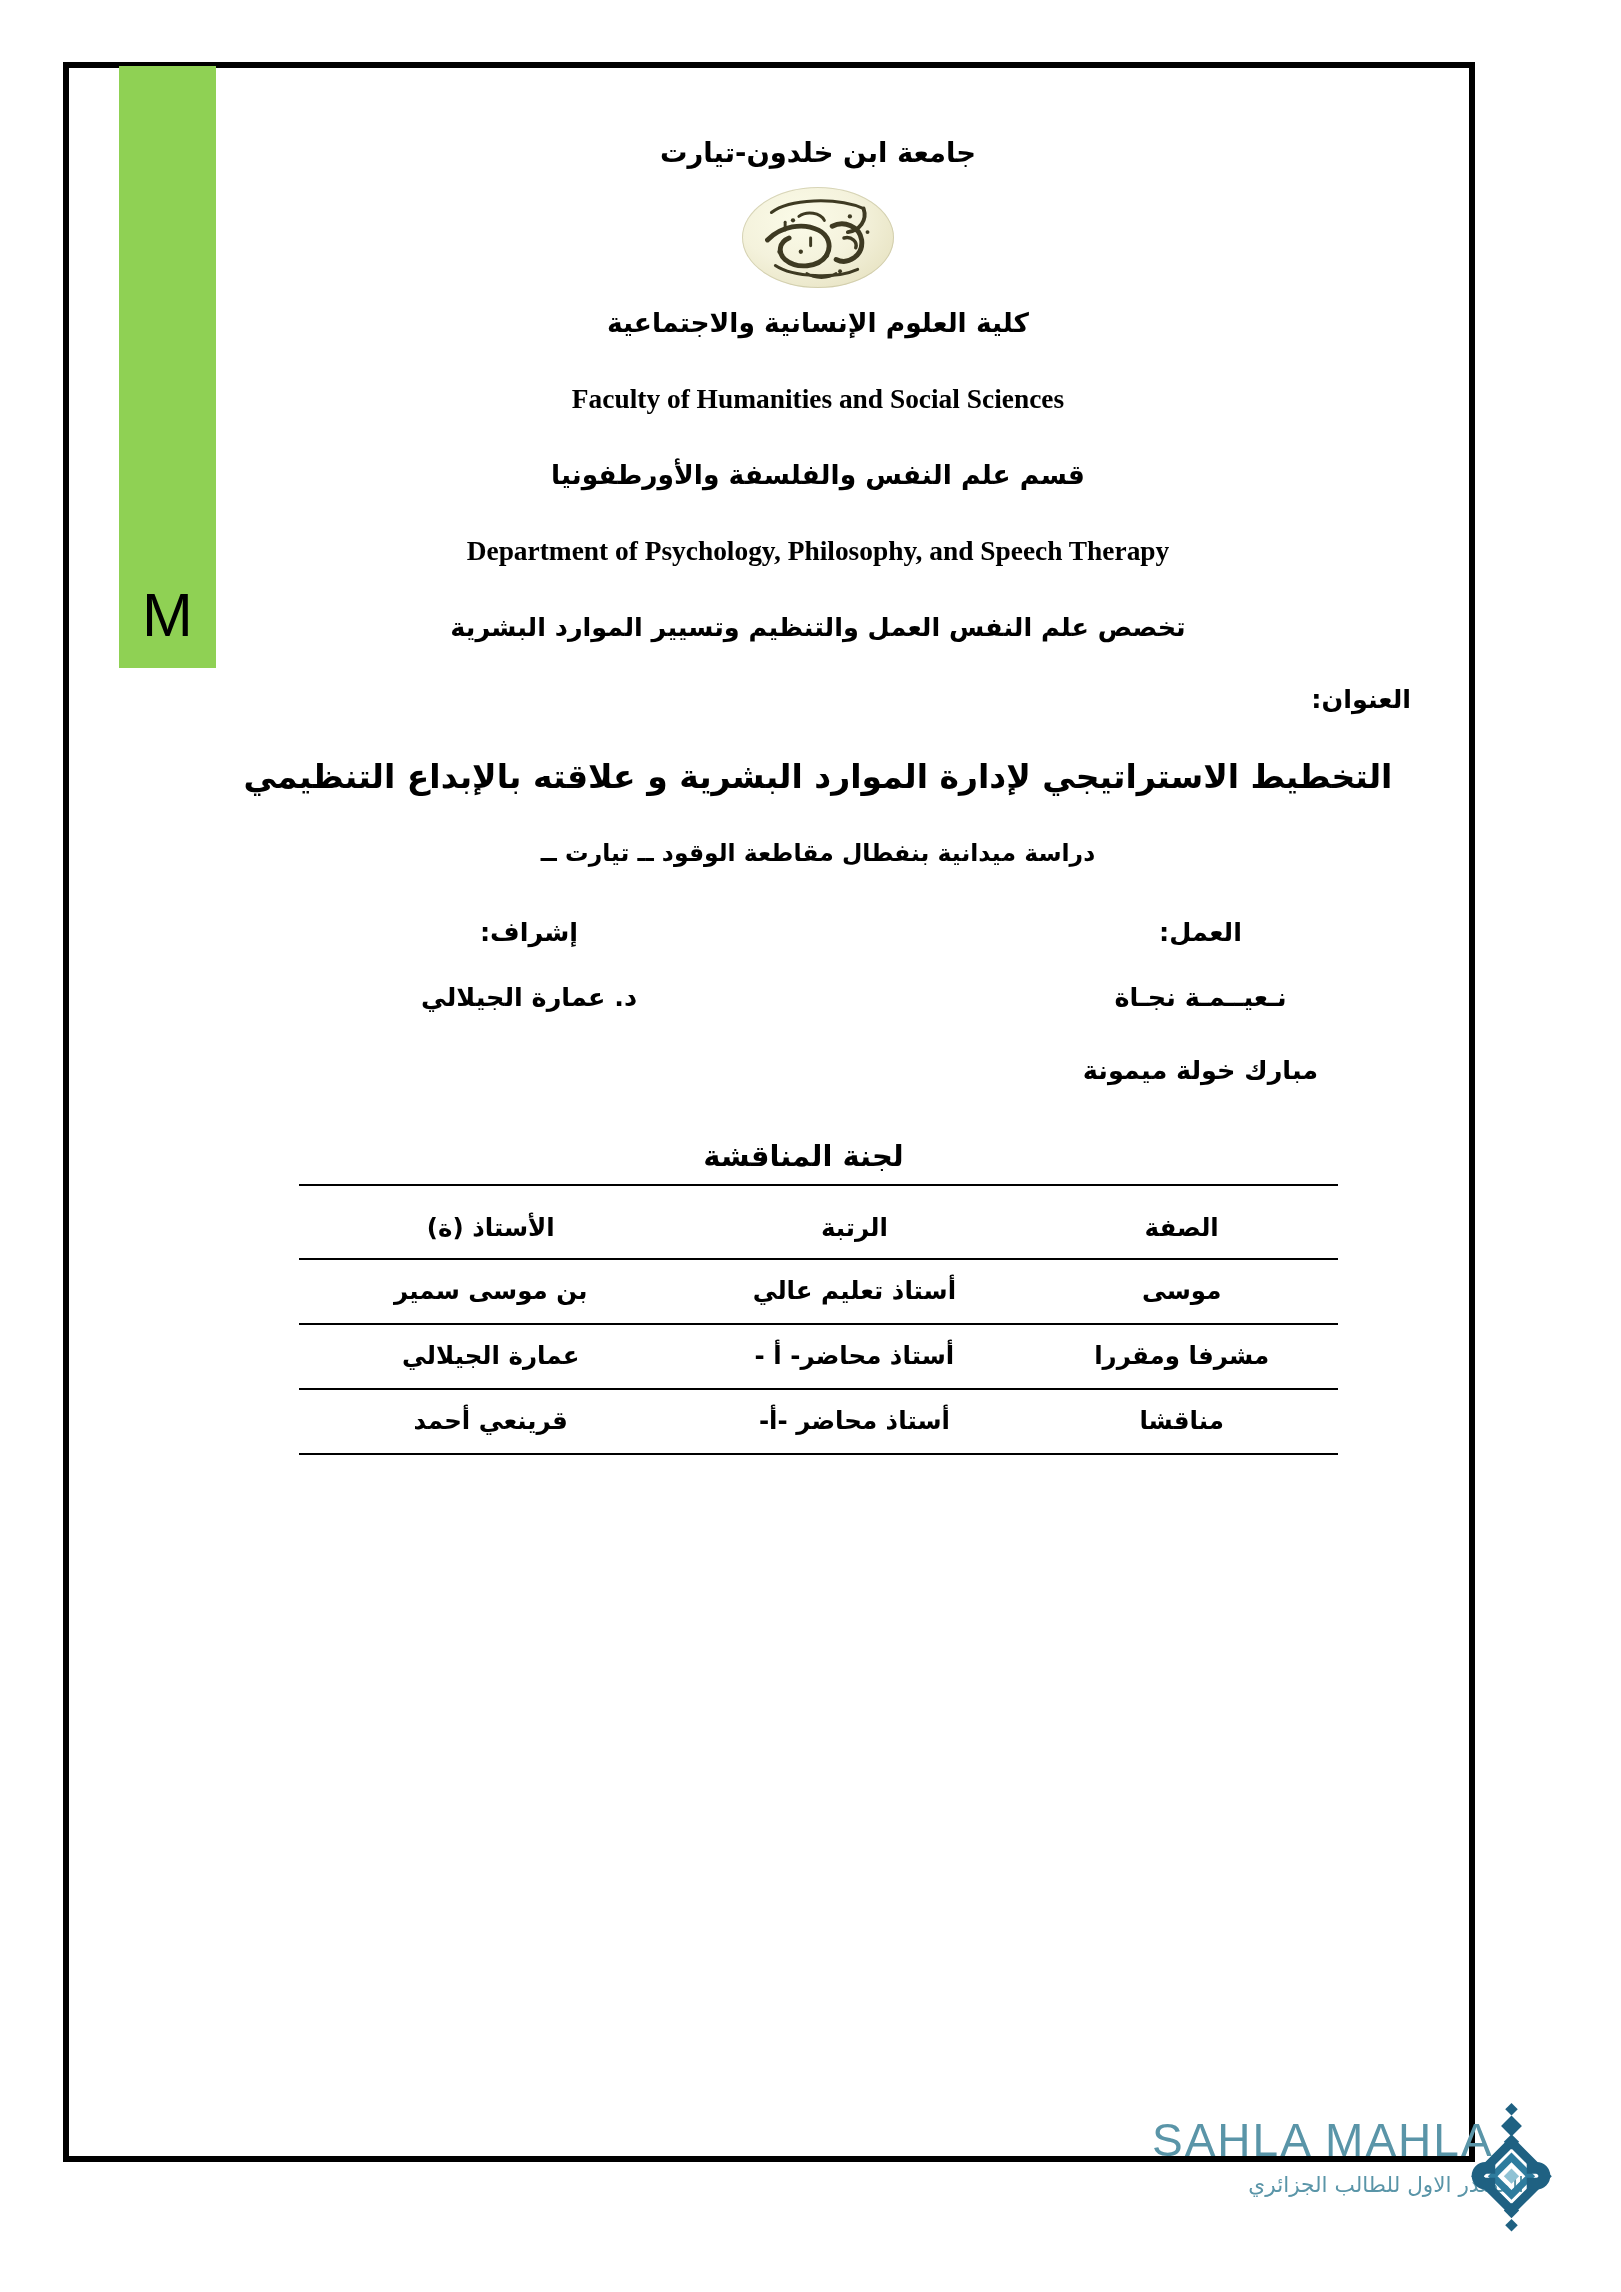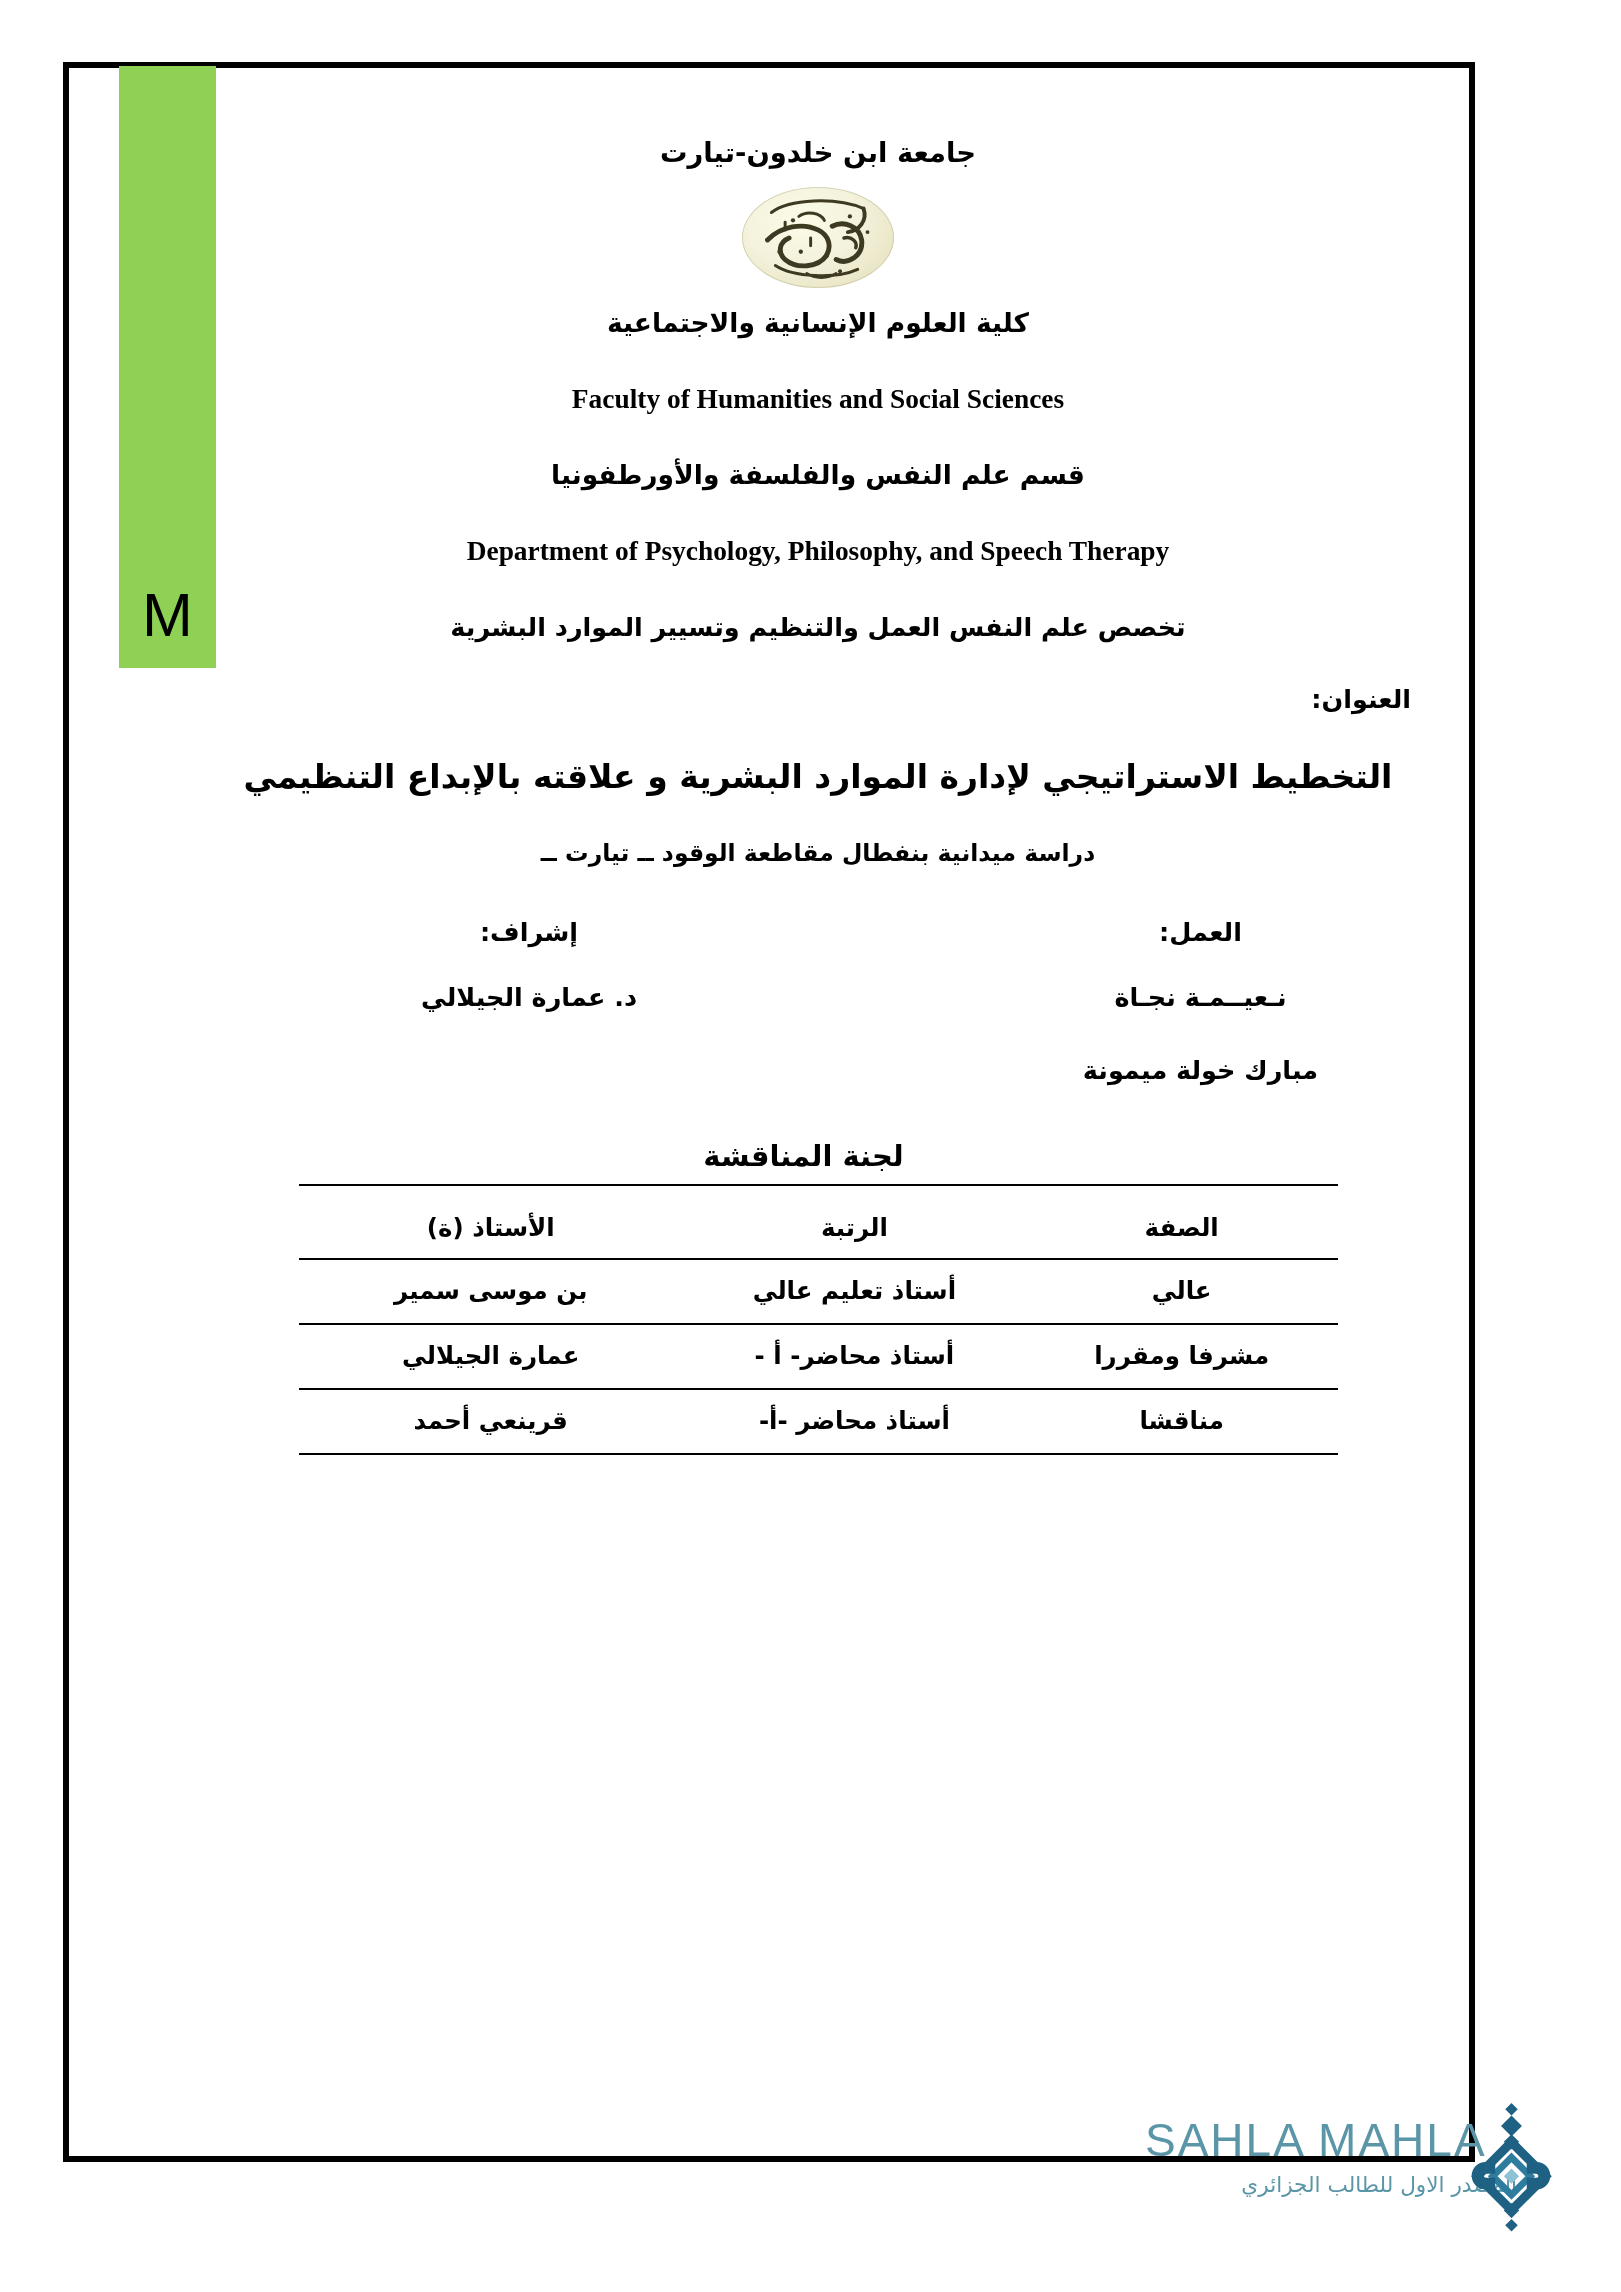--- a/index.html
+++ b/index.html
@@ -182,21 +182,21 @@
   #watermark {
     position: absolute;
     left: 1140px;
     top: 2105px;
     width: 461px;
     height: 132px;
     direction: ltr;
   }
   #wm-text {
     position: absolute;
-    left: 5px;
+    left: 12px;
     top: 11.8px;
     width: 382px;
     text-align: left;
   }
   #wm-title {
     font-family: "Liberation Sans", "DejaVu Sans", sans-serif;
     font-size: 46px;
     letter-spacing: 2px;
     color: #5A95A8;
     line-height: 1;
@@ -299,21 +299,21 @@
       </colgroup>
       <thead>
         <tr>
           <th class="ar">الصفة</th>
           <th class="ar">الرتبة</th>
           <th class="ar">الأستاذ (ة)</th>
         </tr>
       </thead>
       <tbody>
         <tr>
-          <td class="ar">عالي</td>
+          <td class="ar">موسى</td>
           <td class="ar">أستاذ تعليم عالي</td>
           <td class="ar">بن موسى سمير</td>
         </tr>
         <tr>
           <td class="ar">مشرفا ومقررا</td>
           <td class="ar">أستاذ محاضر- أ -</td>
           <td class="ar">عمارة الجيلالي</td>
         </tr>
         <tr>
           <td class="ar">مناقشا</td>

